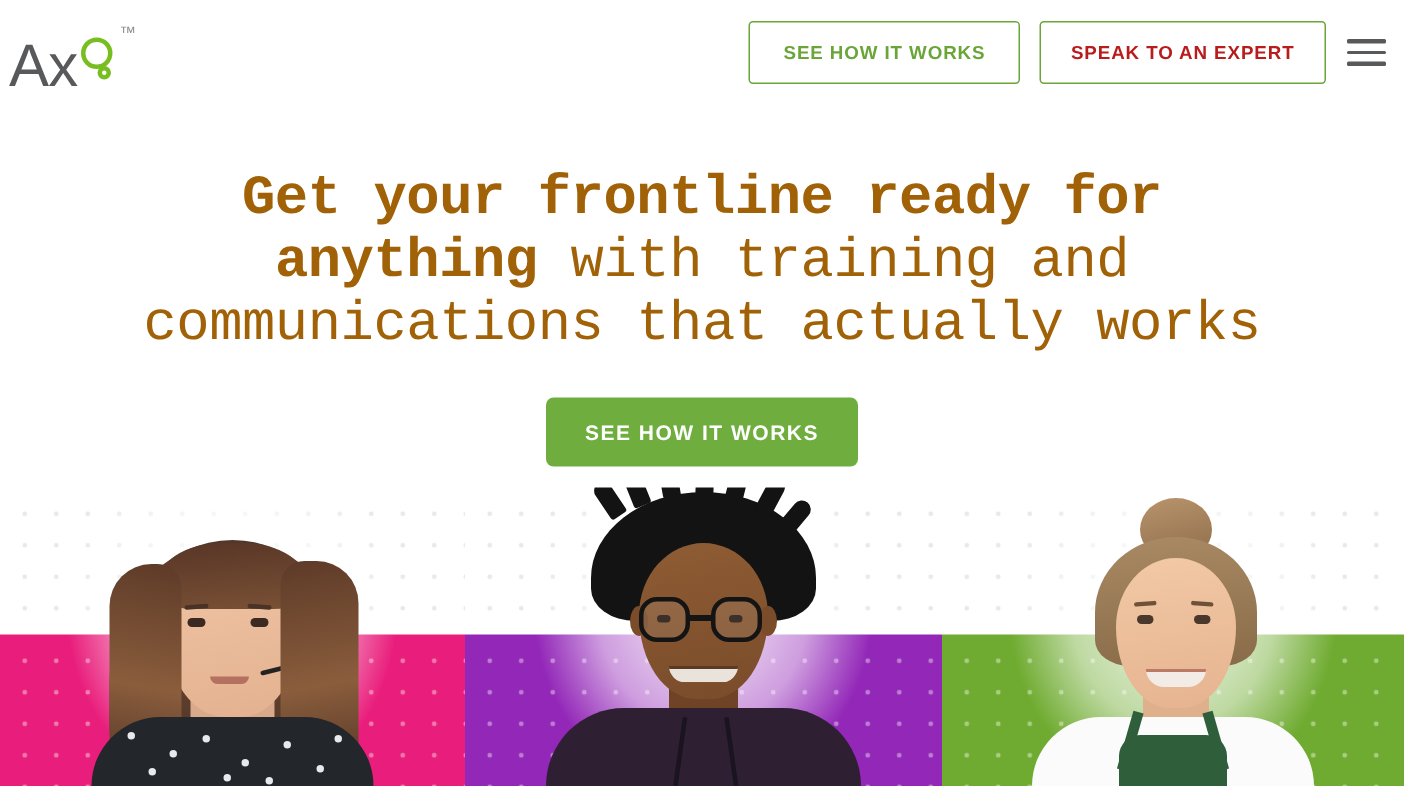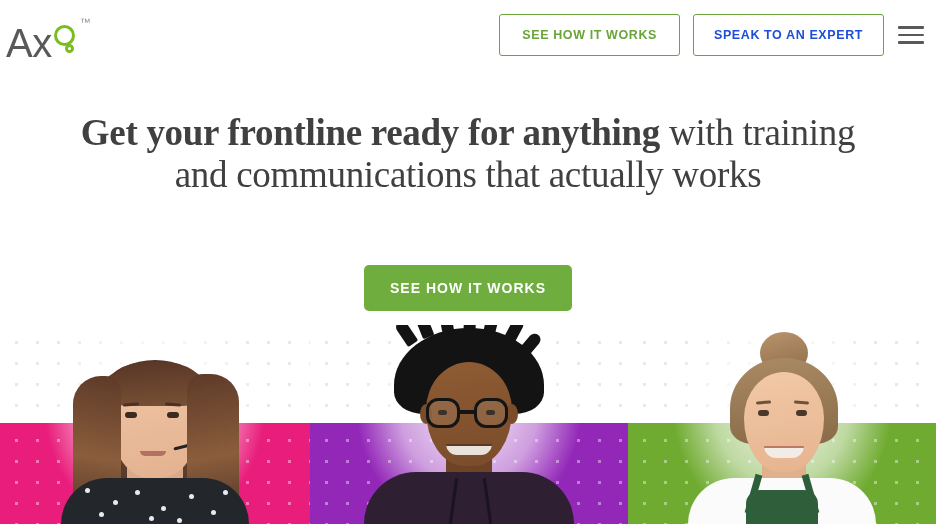--- a/index.html
+++ b/index.html
@@ -110,24 +110,24 @@
   }
 
   
   .hero-copy {
     position:absolute;
     top:112px; left:0;
     width:936px;
     text-align:center;
   }
   .headline {
-    font-family:Liberation Serif, serif;
+    font-family:Liberation Mono, monospace;
     font-size:37px;
     line-height:42px;
-    color:#404040;
+    color:#a16207;
     font-weight:400;
     letter-spacing:-0.3px;
     padding:0 80px;
   }
   .headline b { font-weight:bold; }
 
   .cta-wrap {
     position:absolute;
     top:265px; left:0;
     width:936px;
@@ -421,21 +421,21 @@
         <span class="brand-mag">
           <span class="ring" style="border-color: rgb(120, 190, 32);"></span>
           <span class="handle" style="border-color: rgb(120, 190, 32);"></span>
         </span>
       </div>
       <span class="brand-tm">™</span>
     </div>
 
     <nav class="header-actions">
       <button class="ghost-btn" id="btn-see-how-header" style="color: rgb(106, 165, 57); border-color: rgb(106, 165, 57);">SEE HOW IT WORKS</button>
-      <button class="ghost-btn" id="btn-speak-expert" style="color: #1d4ed8; border-color: rgb(106, 165, 57);">SPEAK TO AN EXPERT</button>
+      <button class="ghost-btn" id="btn-speak-expert" style="color: #b91c1c; border-color: rgb(106, 165, 57);">SPEAK TO AN EXPERT</button>
       <div class="hamburger">
         <span></span>
           <span></span>
           <span></span>
       </div>
     </nav>
   </header>
 
   <section class="hero-copy">
     <h1 class="headline">

